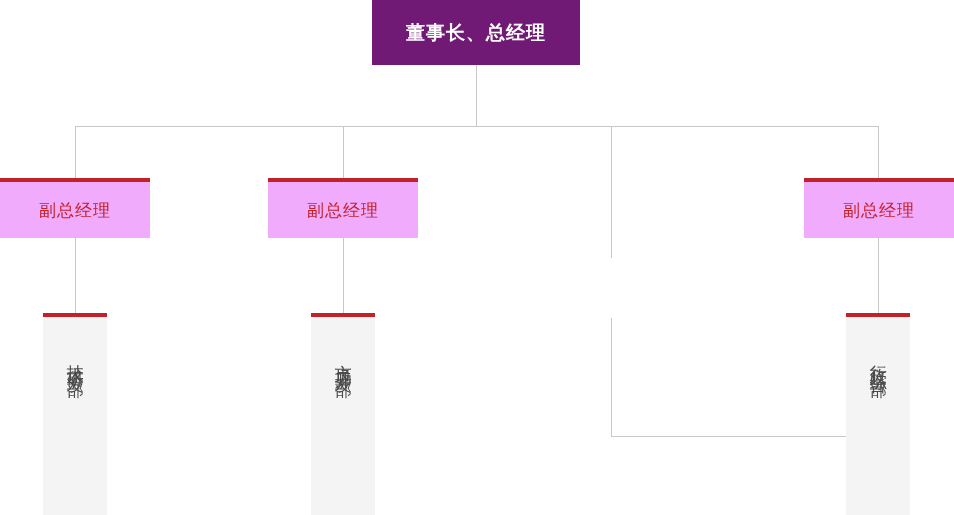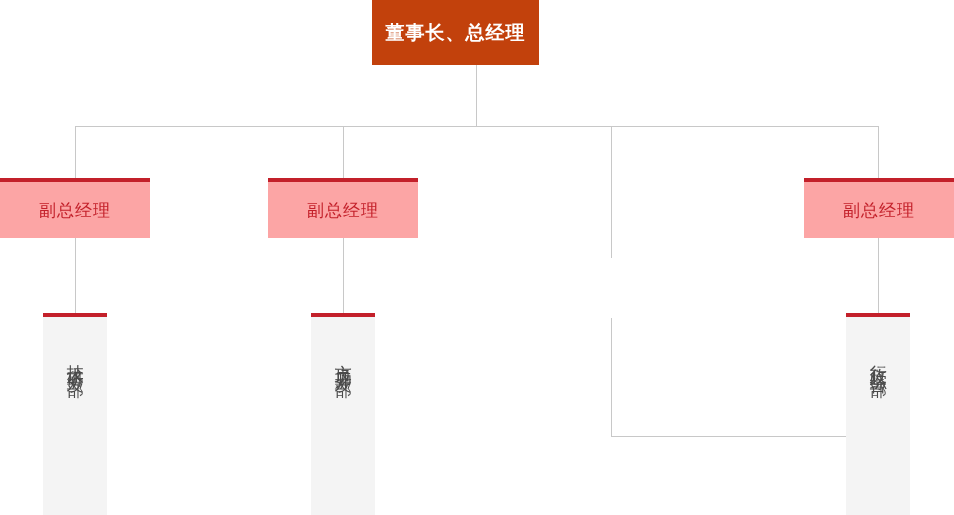--- a/index.html
+++ b/index.html
@@ -36,39 +36,39 @@
     position: absolute;
     height: 1px;
     background: #c8c8c8;
   }
 
   
   .node-top {
     position: absolute;
     left: 372px;
     top: 0px;
-    width: 167px;
+    width: 208px;
     height: 65px;
-    background: #c2410c;
+    background: #701a75;
     color: #ffffff;
     display: flex;
     align-items: center;
     justify-content: center;
     font-size: 19px;
     font-weight: bold;
     letter-spacing: 1px;
     box-sizing: border-box;
   }
 
   
   .node-mgr {
     position: absolute;
     width: 150px;
     height: 60px;
-    background: #fca5a5;
+    background: #f0abfc;
     border-top: 4px solid #c3202a;
     box-sizing: border-box;
     display: flex;
     align-items: center;
     justify-content: center;
     color: #c3202a;
     font-size: 17px;
     letter-spacing: 1px;
   }
 

